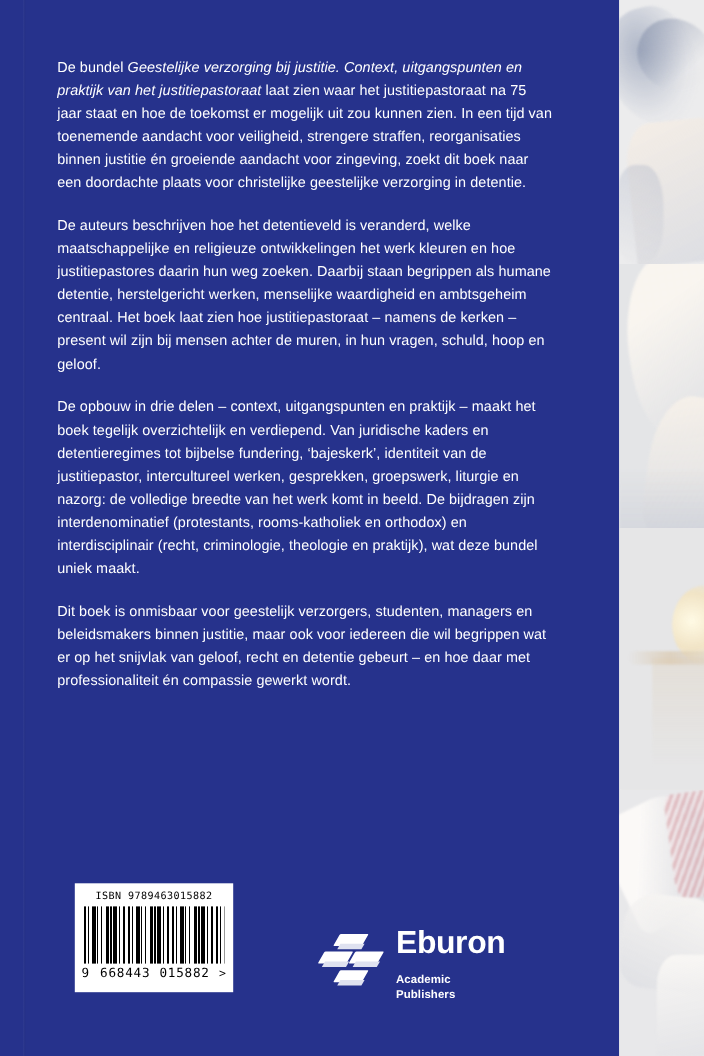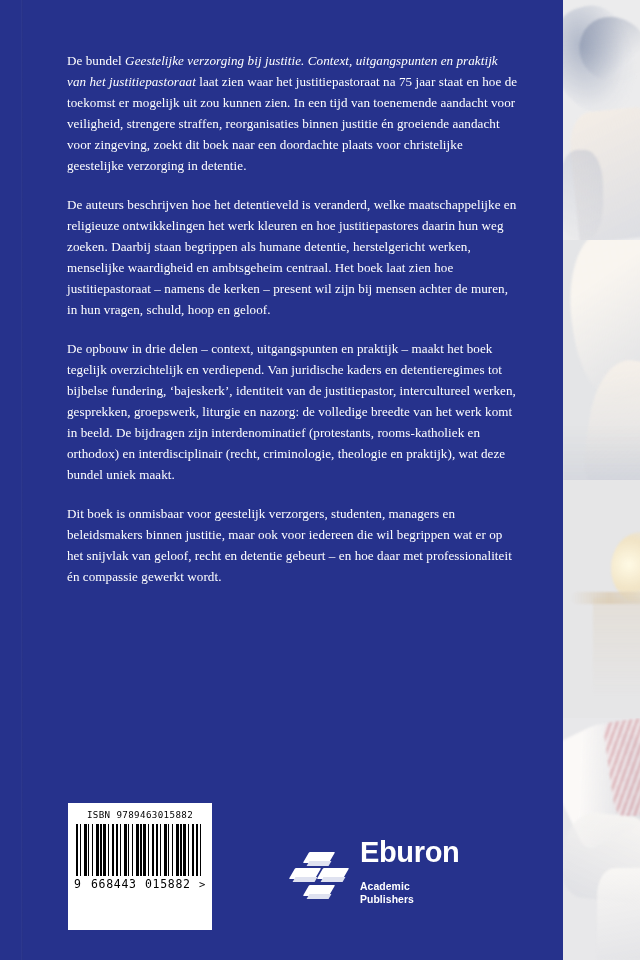--- a/index.html
+++ b/index.html
@@ -137,45 +137,44 @@
   }
   .p4 .ph-d {
     left: 34px; top: 150px; width: 60px; height: 92px;
     background: linear-gradient(170deg, rgba(251,249,246,.85), rgba(210,212,220,.20));
     border-radius: 30% 10% 0 0;
   }
 
   
   .blurb {
     position: absolute;
-    left: 67px;
+    left: 52px;
     top: 50px;
     width: 452px;
-    font-family: Liberation Serif, serif;
   }
   .blurb p {
     margin: 0 0 18px 0;
     color: #ffffff;
     font-size: 13.1px;
     line-height: 21.0px;
     letter-spacing: .005em;
     font-weight: 400;
   }
   .blurb p:last-child { margin-bottom: 0; }
   .blurb em {
     font-style: italic;
   }
 
   
   .barcode-box {
     position: absolute;
     left: 68px;
     top: 803px;
     width: 144px;
-    height: 127px;
+    height: 99px;
     background: #ffffff;
     box-sizing: border-box;
     padding: 6px 7px 4px 7px;
     display: flex;
     flex-direction: column;
     align-items: center;
   }
   .isbn-text {
     color: #000;
     font-family: "DejaVu Sans Mono", monospace;
@@ -213,21 +212,21 @@
   .bars-digits .tail { font-size: 10.5px; }
 
   
   .logo {
     position: absolute;
     left: 292px;
     top: 846px;
     width: 160px;
     height: 60px;
     display: flex;
-    align-items: flex-end;
+    align-items: center;
   }
   .logo-mark {
     position: relative;
     width: 58px;
     height: 54px;
     flex: 0 0 auto;
   }
   .logo-mark .bk {
     position: absolute;
     width: 26px;

